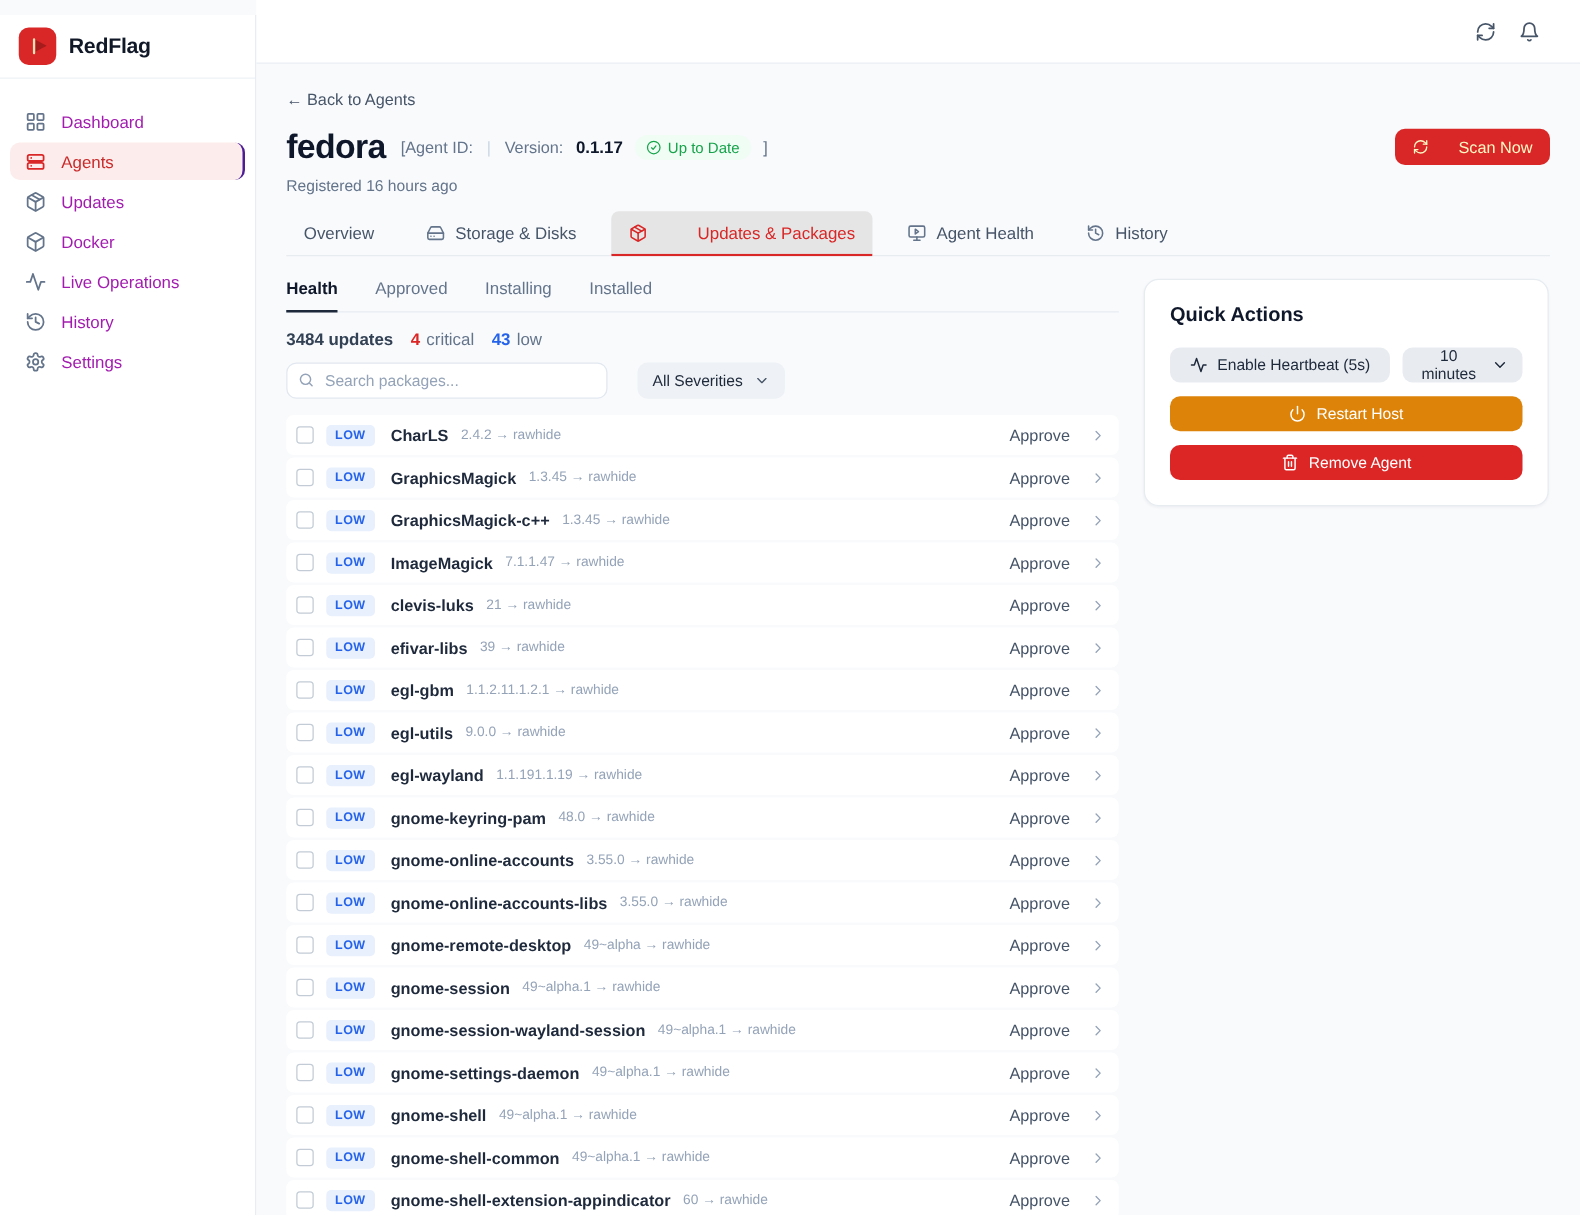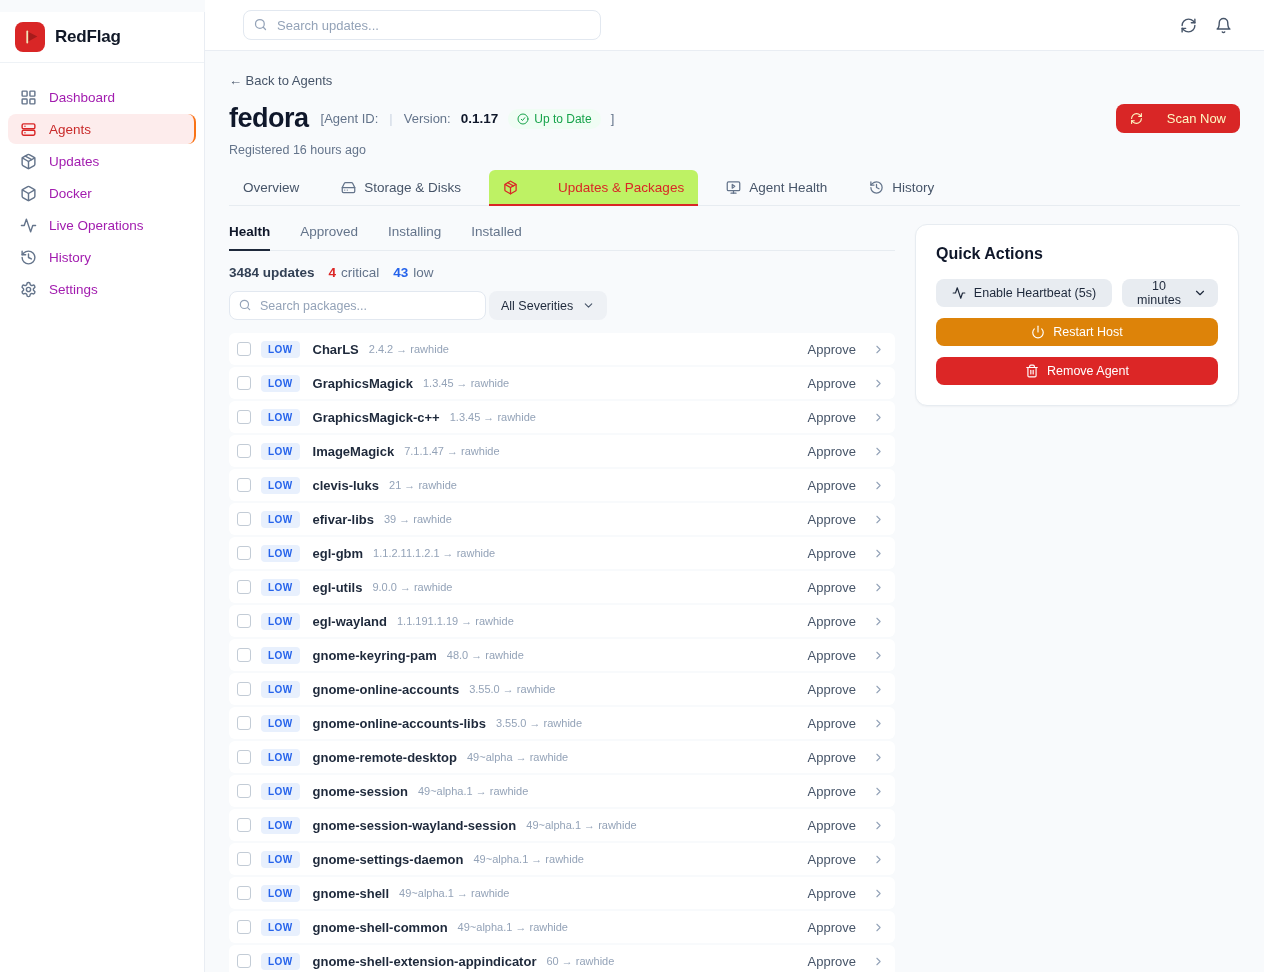--- a/index.html
+++ b/index.html
@@ -13,21 +13,21 @@
 
   
   .sidebar { position:absolute; left:0; top:12px; width:205px; height:972px; background:#fff; border-right:1px solid #e9edf3; z-index:5; }
   .logo-row { height:51px; display:flex; align-items:center; gap:10px; padding:0 15px; border-bottom:1px solid #eef2f6; }
   .logo-badge { width:30px; height:30px; background:#d92626; border-radius:8px; display:flex; align-items:center; justify-content:center; flex:none; }
   .logo-badge svg { width:22px; height:22px; display:block; }
   .brand-name { font-size:17px; font-weight:700; letter-spacing:-0.2px; color:#111827; }
   .nav { padding:19px 8px; display:flex; flex-direction:column; gap:2px; }
   .nav-item { display:flex; align-items:center; gap:12px; height:30px; padding:0 12px; border-radius:8px; font-size:13.5px; color:#a21caf; font-weight:500; cursor:pointer; }
   .nav-item .icon { width:17px; height:17px; color:#64748b; flex:none; }
-  .nav-item.active { background:#fdecec; color:#c92a2a; border-right:2px solid #f97316; }
+  .nav-item.active { background:#fdecec; color:#c92a2a; border-right:2px solid #4c1d95; }
   .nav-item.active .icon { color:#d92626; }
 
   
   .topbar { position:absolute; left:205px; top:0; right:0; height:51px; background:#fff; border-bottom:1px solid #e9edf3; display:flex; align-items:center; z-index:4; }
   .gsearch { position:relative; margin-left:38px; width:358px; }
   .gsearch input { width:100%; height:30px; border:1px solid #e2e8f0; border-radius:8px; padding:0 12px 0 33px; font-size:13px; color:#334155; background:#fff; outline:none; font-family:inherit; }
   .gsearch input::placeholder { color:#94a3b8; }
   .gsearch .icon { position:absolute; left:10px; top:7px; width:15px; height:15px; color:#94a3b8; }
   .top-icons { margin-left:auto; margin-right:32px; display:flex; gap:18px; }
   .top-icons .icon { width:17px; height:17px; color:#475569; cursor:pointer; }
@@ -43,36 +43,36 @@
   .version-val { font-size:13.5px; font-weight:700; color:#0f172a; }
   .status-badge { display:flex; align-items:center; gap:5px; font-size:12px; font-weight:500; color:#16a34a; background:#f0fdf4; padding:3px 9px; border-radius:999px; }
   .status-badge .icon { width:12px; height:12px; flex:none; }
   .scan-btn { margin-left:auto; display:flex; align-items:center; gap:24px; background:#d92626; color:#fef9c3; border:none; border-radius:8px; height:29px; padding:0 14px; font-size:13px; font-weight:500; font-family:inherit; cursor:pointer; }
   .scan-btn .icon { width:13px; height:13px; }
   .registered { font-size:12.5px; color:#64748b; margin-top:9px; }
 
   .tabs { display:flex; gap:14px; margin-top:13px; border-bottom:1px solid #e7ecf1; }
   .tab { display:flex; align-items:center; gap:8px; padding:0 14px; height:36px; font-size:13.5px; font-weight:500; color:#475569; cursor:pointer; border-bottom:2px solid transparent; margin-bottom:-1px; border-top-left-radius:6px; border-top-right-radius:6px; }
   .tab .icon { width:15px; height:15px; color:#64748b; flex:none; }
-  .tab.active { color:#d92626; background:#bef264; border-bottom-color:#d92626;gap:40px; }
+  .tab.active { color:#d92626; background:#e5e5e5; border-bottom-color:#d92626;gap:40px; }
   .tab.active .icon { color:#d92626; }
 
   .columns { display:flex; align-items:flex-start; margin-top:18px; }
   .updates-col { width:666px; }
   .subtabs { display:flex; gap:30px; border-bottom:1px solid #e7ecf1; }
   .subtab { font-size:13.5px; color:#64748b; padding-bottom:10px; border-bottom:2px solid transparent; margin-bottom:-1px; cursor:pointer; font-weight:500; }
   .subtab.active { color:#0f172a; border-bottom-color:#1e293b; font-weight:600; }
 
   .stats { display:flex; align-items:center; gap:14px; margin-top:14px; font-size:13.5px; color:#64748b; }
   .stats .total { color:#334155; font-weight:600; }
   .crit-num { color:#dc2626; font-weight:700; }
   .low-num { color:#2563eb; font-weight:700; }
   .stat-pair { display:flex; gap:5px; align-items:center; }
 
-  .filter-row { display:flex; gap:3px; margin-top:11px; }
+  .filter-row { display:flex; gap:24px; margin-top:11px; }
   .psearch { position:relative; width:257px; }
   .psearch input { width:100%; height:29px; border:1px solid #e2e8f0; border-radius:8px; background:#fff; padding:0 10px 0 30px; font-size:12.5px; font-family:inherit; outline:none; color:#334155; }
   .psearch input::placeholder { color:#94a3b8; }
   .psearch .icon { position:absolute; left:9px; top:7px; width:14px; height:14px; color:#94a3b8; }
   .sev-btn { display:flex; align-items:center; gap:9px; height:29px; padding:0 12px; background:#eef1f5; border:none; border-radius:8px; font-size:12.5px; font-weight:500; color:#1e293b; font-family:inherit; cursor:pointer; }
   .sev-btn .icon { width:13px; height:13px; color:#475569; }
 
   .pkg-list { margin-top:13px; }
   .pkg-row { display:flex; align-items:center; height:32px; background:#fff; border-radius:6px; margin-bottom:2px; padding:0 10px 0 8px; }
   .pkg-check { width:14px; height:14px; border:1.5px solid #c3ccd6; border-radius:3px; background:#fff; margin-right:10px; cursor:pointer; flex:none; }
@@ -177,29 +177,20 @@
             <path d="M12.22 2h-.44a2 2 0 0 0-2 2v.18a2 2 0 0 1-1 1.73l-.43.25a2 2 0 0 1-2 0l-.15-.08a2 2 0 0 0-2.73.73l-.22.38a2 2 0 0 0 .73 2.73l.15.1a2 2 0 0 1 1 1.72v.51a2 2 0 0 1-1 1.74l-.15.09a2 2 0 0 0-.73 2.73l.22.38a2 2 0 0 0 2.73.73l.15-.08a2 2 0 0 1 2 0l.43.25a2 2 0 0 1 1 1.73V20a2 2 0 0 0 2 2h.44a2 2 0 0 0 2-2v-.18a2 2 0 0 1 1-1.73l.43-.25a2 2 0 0 1 2 0l.15.08a2 2 0 0 0 2.73-.73l.22-.39a2 2 0 0 0-.73-2.73l-.15-.08a2 2 0 0 1-1-1.74v-.5a2 2 0 0 1 1-1.74l.15-.09a2 2 0 0 0 .73-2.73l-.22-.38a2 2 0 0 0-2.73-.73l-.15.08a2 2 0 0 1-2 0l-.43-.25a2 2 0 0 1-1-1.73V4a2 2 0 0 0-2-2z"></path>
             <circle cx="12" cy="12" r="3"></circle>
           </svg>
         </span>
         <span>Settings</span>
       </div>
     </nav>
 </aside>
 
 <header class="topbar">
-  <div class="gsearch">
-    <span class="icon">
-        <svg viewBox="0 0 24 24" fill="none" stroke="currentColor" stroke-width="2" stroke-linecap="round" stroke-linejoin="round">
-          <circle cx="11" cy="11" r="7"></circle>
-          <path d="m20 20-3.5-3.5"></path>
-        </svg>
-      </span>
-    <input type="text" placeholder="Search updates..." style="">
-  </div>
   <div class="top-icons">
     <span class="icon">
         <svg viewBox="0 0 24 24" fill="none" stroke="currentColor" stroke-width="2" stroke-linecap="round" stroke-linejoin="round">
           <path d="M3 12a9 9 0 0 1 9-9 9.75 9.75 0 0 1 6.74 2.74L21 8"></path>
           <path d="M21 3v5h-5"></path>
           <path d="M21 12a9 9 0 0 1-9 9 9.75 9.75 0 0 1-6.74-2.74L3 16"></path>
           <path d="M8 16H3v5"></path>
         </svg>
       </span>
     <span class="icon">

